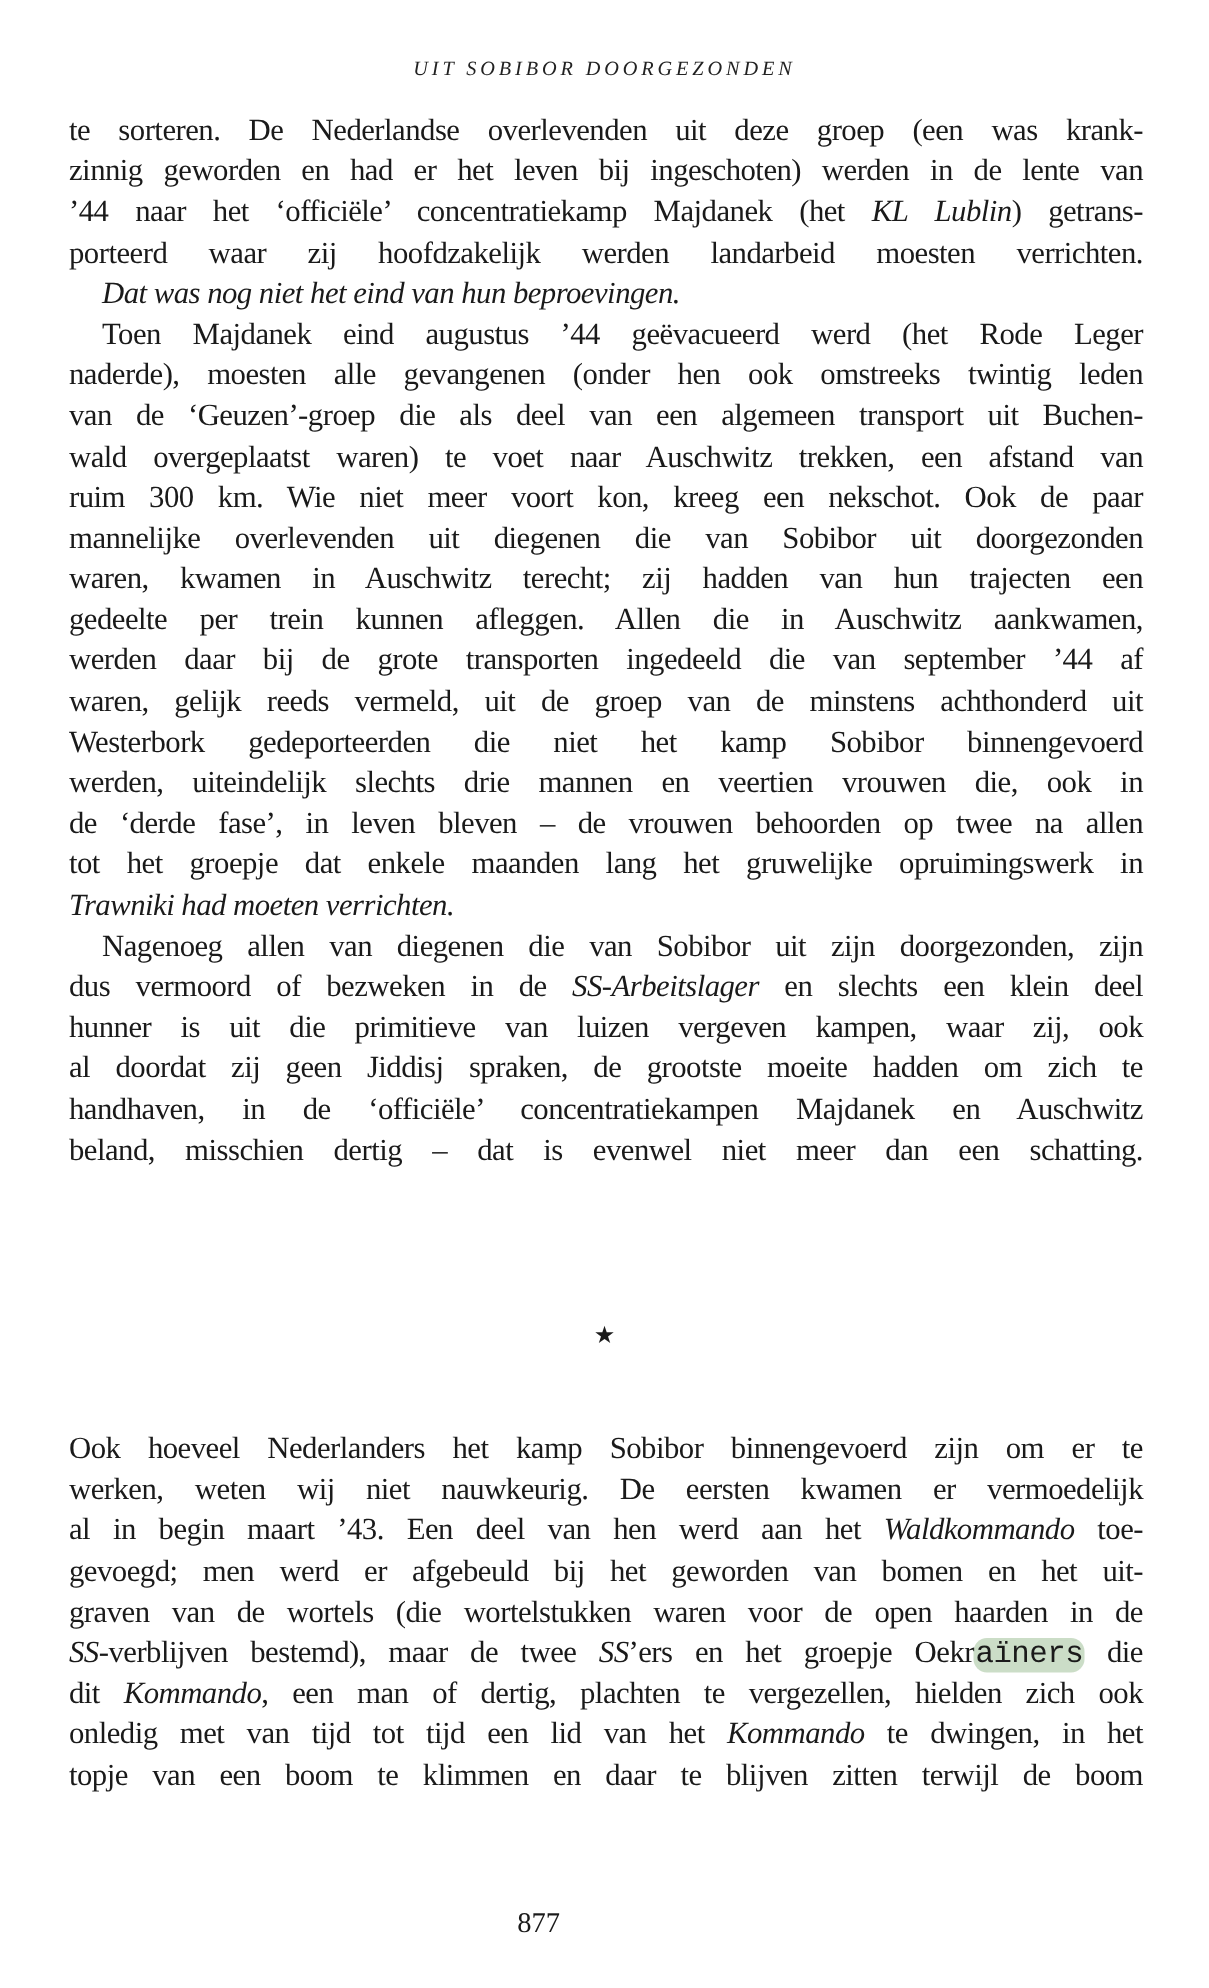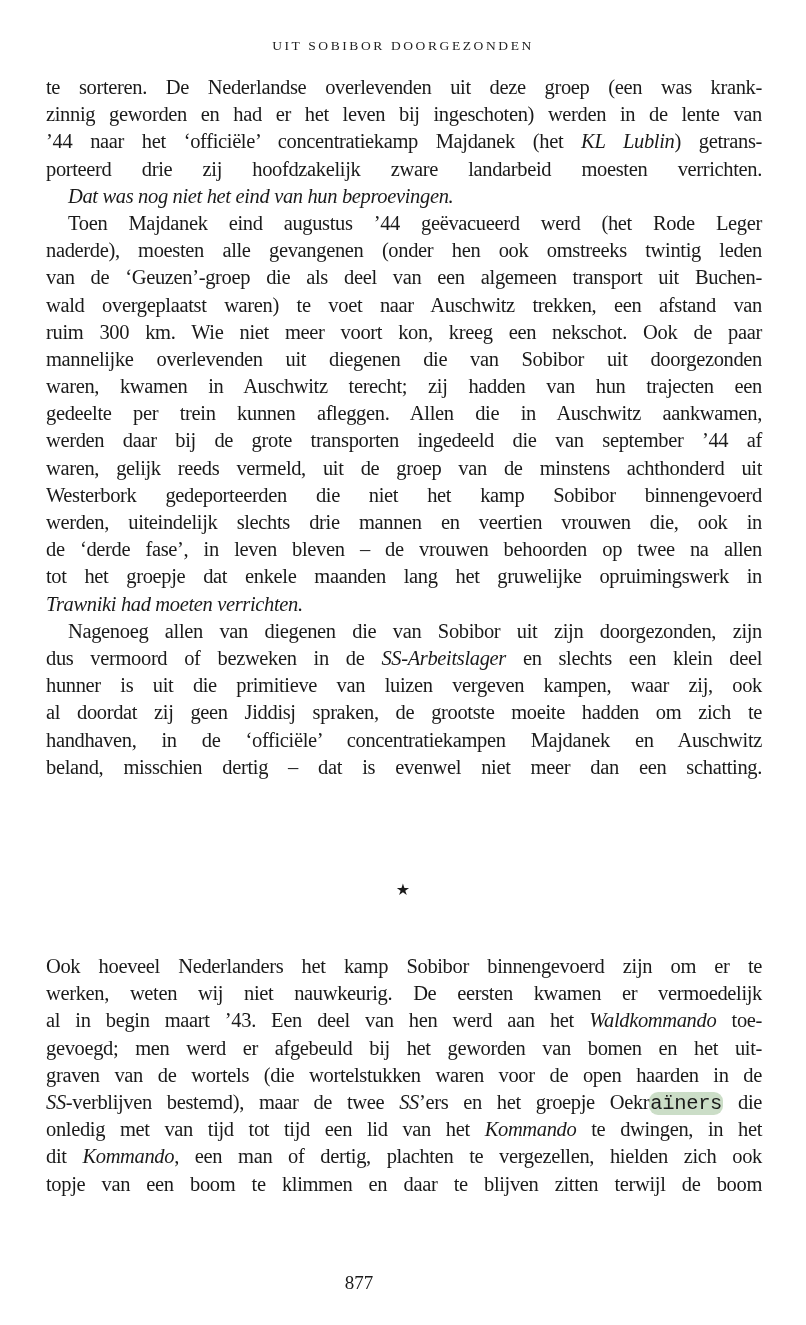--- a/index.html
+++ b/index.html
@@ -5,20 +5,21 @@
   html, body { margin: 0; padding: 0; background: #ffffff; }
   body {
     width: 806px; height: 1325px; position: relative; overflow: hidden;
     font-family: "Liberation Serif", "DejaVu Serif", serif;
     color: #1a1a1a;
   }
   .running-head {
     position: absolute; top: 38px; left: 0; width: 806px;
     text-align: center; font-size: 13.5px; letter-spacing: 2.6px;
     color: #222;
+    font-style: italic;
   }
   .block { position: absolute; left: 46px; width: 716px; }
   .line {
     height: 27.2px; line-height: 27.2px; font-size: 20.5px;
     white-space: nowrap; text-align: justify; text-align-last: justify;
     letter-spacing: -0.35px;
   }
   .line.last { text-align-last: left; font-style: italic; }
   .line.indent { padding-left: 22px; }
   .line i { }
@@ -34,21 +35,21 @@
 </style>
 </head>
 <body>
 
 <div class="running-head">UIT SOBIBOR DOORGEZONDEN</div>
 
 <div class="block" style="top:74px;">
   <div class="line">te sorteren. De Nederlandse overlevenden uit deze groep (een was krank-</div>
   <div class="line">zinnig geworden en had er het leven bij ingeschoten) werden in de lente van</div>
   <div class="line"><span>’44 naar het ‘officiële’ concentratiekamp Majdanek (het </span><i>KL Lublin</i><span>) getrans-</span></div>
-  <div class="line">porteerd drie zij hoofdzakelijk zware landarbeid moesten verrichten.</div>
+  <div class="line">porteerd waar zij hoofdzakelijk werden landarbeid moesten verrichten.</div>
   <div class="line indent last">Dat was nog niet het eind van hun beproevingen.</div>
   <div class="line indent">Toen Majdanek eind augustus ’44 geëvacueerd werd (het Rode Leger</div>
   <div class="line">naderde), moesten alle gevangenen (onder hen ook omstreeks twintig leden</div>
   <div class="line">van de ‘Geuzen’-groep die als deel van een algemeen transport uit Buchen-</div>
   <div class="line">wald overgeplaatst waren) te voet naar Auschwitz trekken, een afstand van</div>
   <div class="line">ruim 300 km. Wie niet meer voort kon, kreeg een nekschot. Ook de paar</div>
   <div class="line">mannelijke overlevenden uit diegenen die van Sobibor uit doorgezonden</div>
   <div class="line">waren, kwamen in Auschwitz terecht; zij hadden van hun trajecten een</div>
   <div class="line">gedeelte per trein kunnen afleggen. Allen die in Auschwitz aankwamen,</div>
   <div class="line">werden daar bij de grote transporten ingedeeld die van september ’44 af</div>
@@ -68,18 +69,18 @@
 
 <div class="star">★</div>
 
 <div class="block" style="top:953px;">
   <div class="line">Ook hoeveel Nederlanders het kamp Sobibor binnengevoerd zijn om er te</div>
   <div class="line">werken, weten wij niet nauwkeurig. De eersten kwamen er vermoedelijk</div>
   <div class="line"><span>al in begin maart ’43. Een deel van hen werd aan het </span><i>Waldkommando</i><span> toe-</span></div>
   <div class="line">gevoegd; men werd er afgebeuld bij het geworden van bomen en het uit-</div>
   <div class="line">graven van de wortels (die wortelstukken waren voor de open haarden in de</div>
   <div class="line"><i>SS</i><span>-verblijven bestemd), maar de twee </span><i>SS</i><span>’ers en het groepje Oekr</span><span class="hl">aïners</span><span> die</span></div>
+  <div class="line"><span>dit </span><i>Kommando</i><span>, een man of dertig, plachten te vergezellen, hielden zich ook</span></div>
   <div class="line"><span>onledig met van tijd tot tijd een lid van het </span><i>Kommando</i><span> te dwingen, in het</span></div>
-  <div class="line"><span>dit </span><i>Kommando</i><span>, een man of dertig, plachten te vergezellen, hielden zich ook</span></div>
   <div class="line">topje van een boom te klimmen en daar te blijven zitten terwijl de boom</div>
 </div>
 
 <div class="page-number">877</div>
 
 </body></html>

